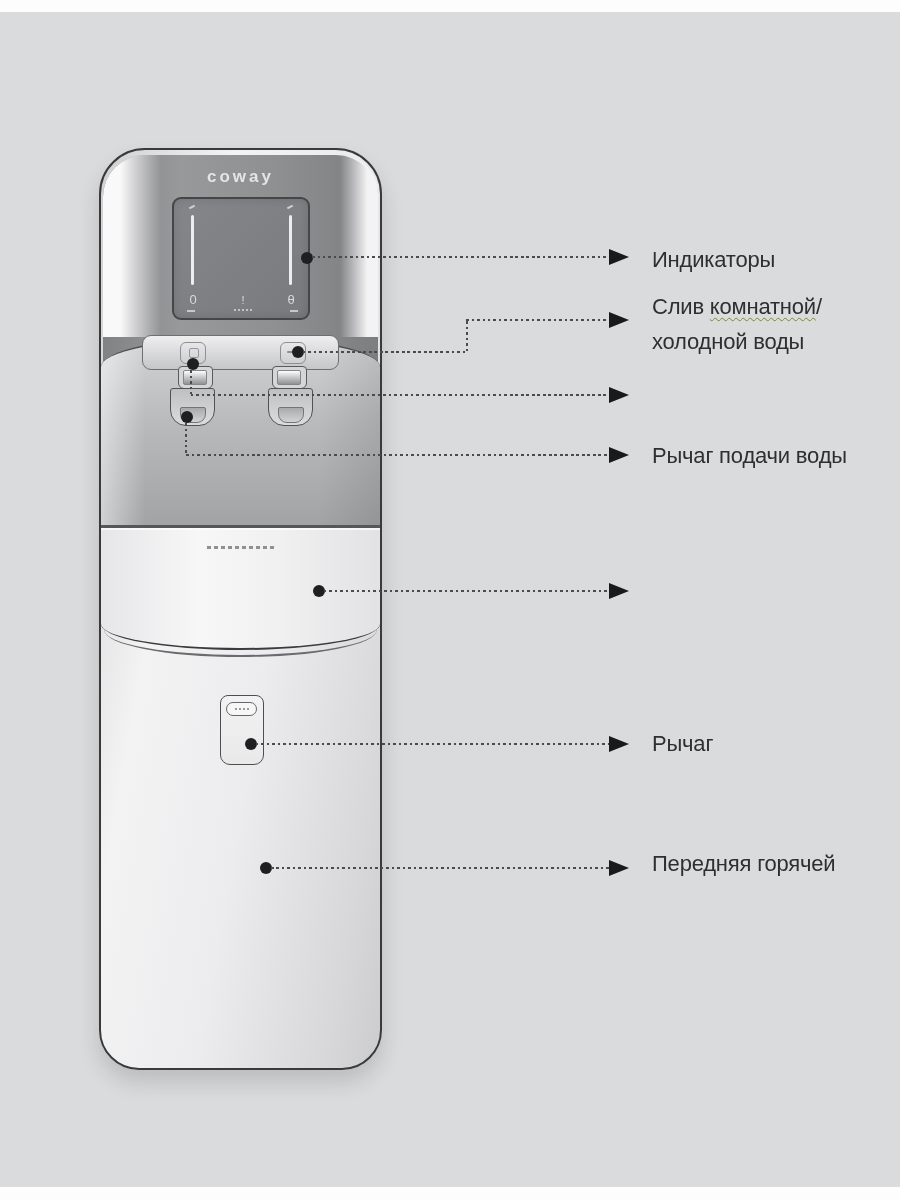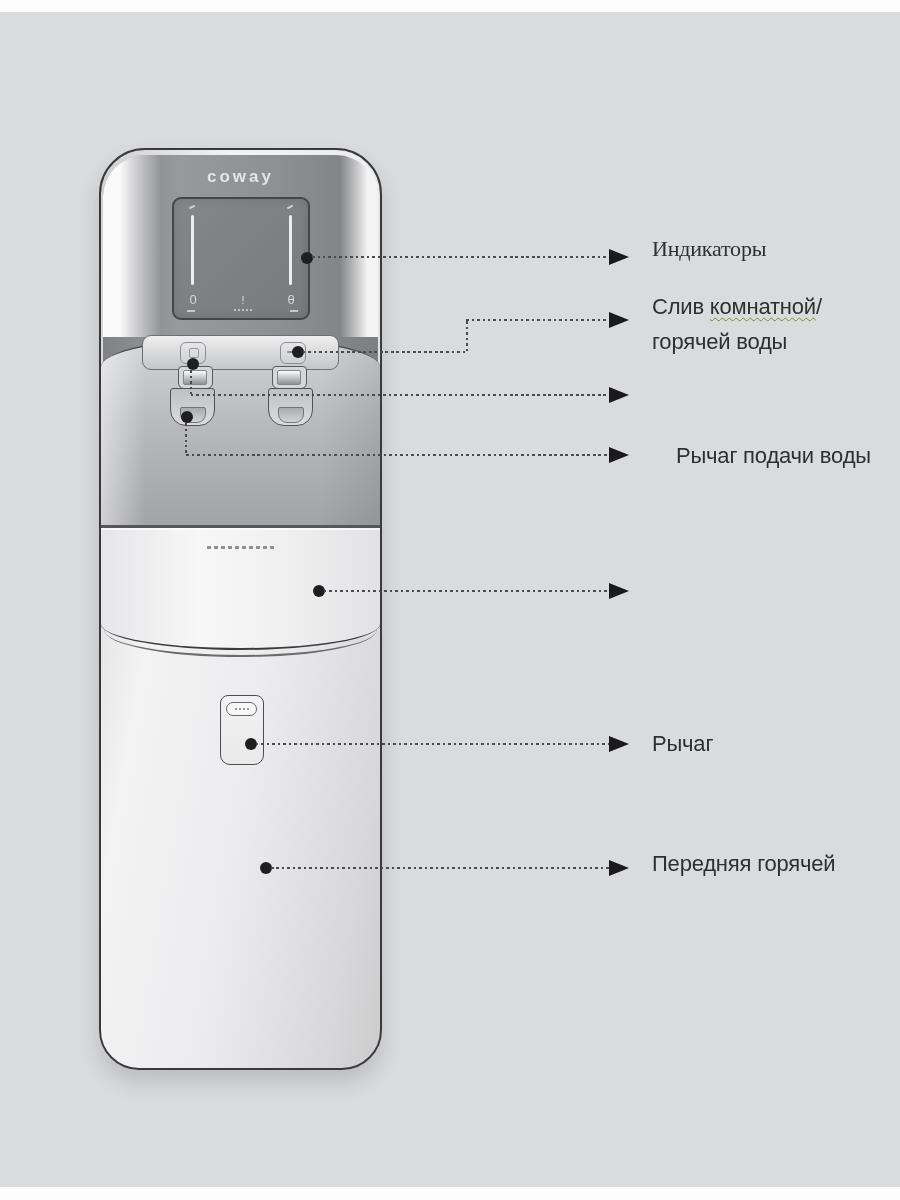--- a/index.html
+++ b/index.html
@@ -170,24 +170,24 @@
   <div class="abs dl-h" style="left:271px;top:867px;width:338px;"></div>
 
   <div class="abs arrow" style="left:609px;top:249px;"></div>
   <div class="abs arrow" style="left:609px;top:312px;"></div>
   <div class="abs arrow" style="left:609px;top:387px;"></div>
   <div class="abs arrow" style="left:609px;top:447px;"></div>
   <div class="abs arrow" style="left:609px;top:583px;"></div>
   <div class="abs arrow" style="left:609px;top:736px;"></div>
   <div class="abs arrow" style="left:609px;top:860px;"></div>
 
-  <div class="abs lbl" style="top:231px;font-family:Liberation Serif, serif;">Индикаторы</div>
+  <div class="abs lbl" style="top:242px;">Индикаторы</div>
 
   <div class="abs lbl" style="top:289px;">
     <div><span>Слив </span><span class="wavy">комнатной</span><span>/</span></div>
-    <div>горячей воды</div>
+    <div>холодной воды</div>
   </div>
 
-  <div class="abs lbl" style="top:438px;margin-left:24px;">Рычаг подачи воды</div>
+  <div class="abs lbl" style="top:438px;">Рычаг подачи воды</div>
   <div class="abs lbl" style="top:726px;">Рычаг</div>
   <div class="abs lbl" style="top:846px;">Передняя горячей</div>
 
 </div>
 
 </body></html>

